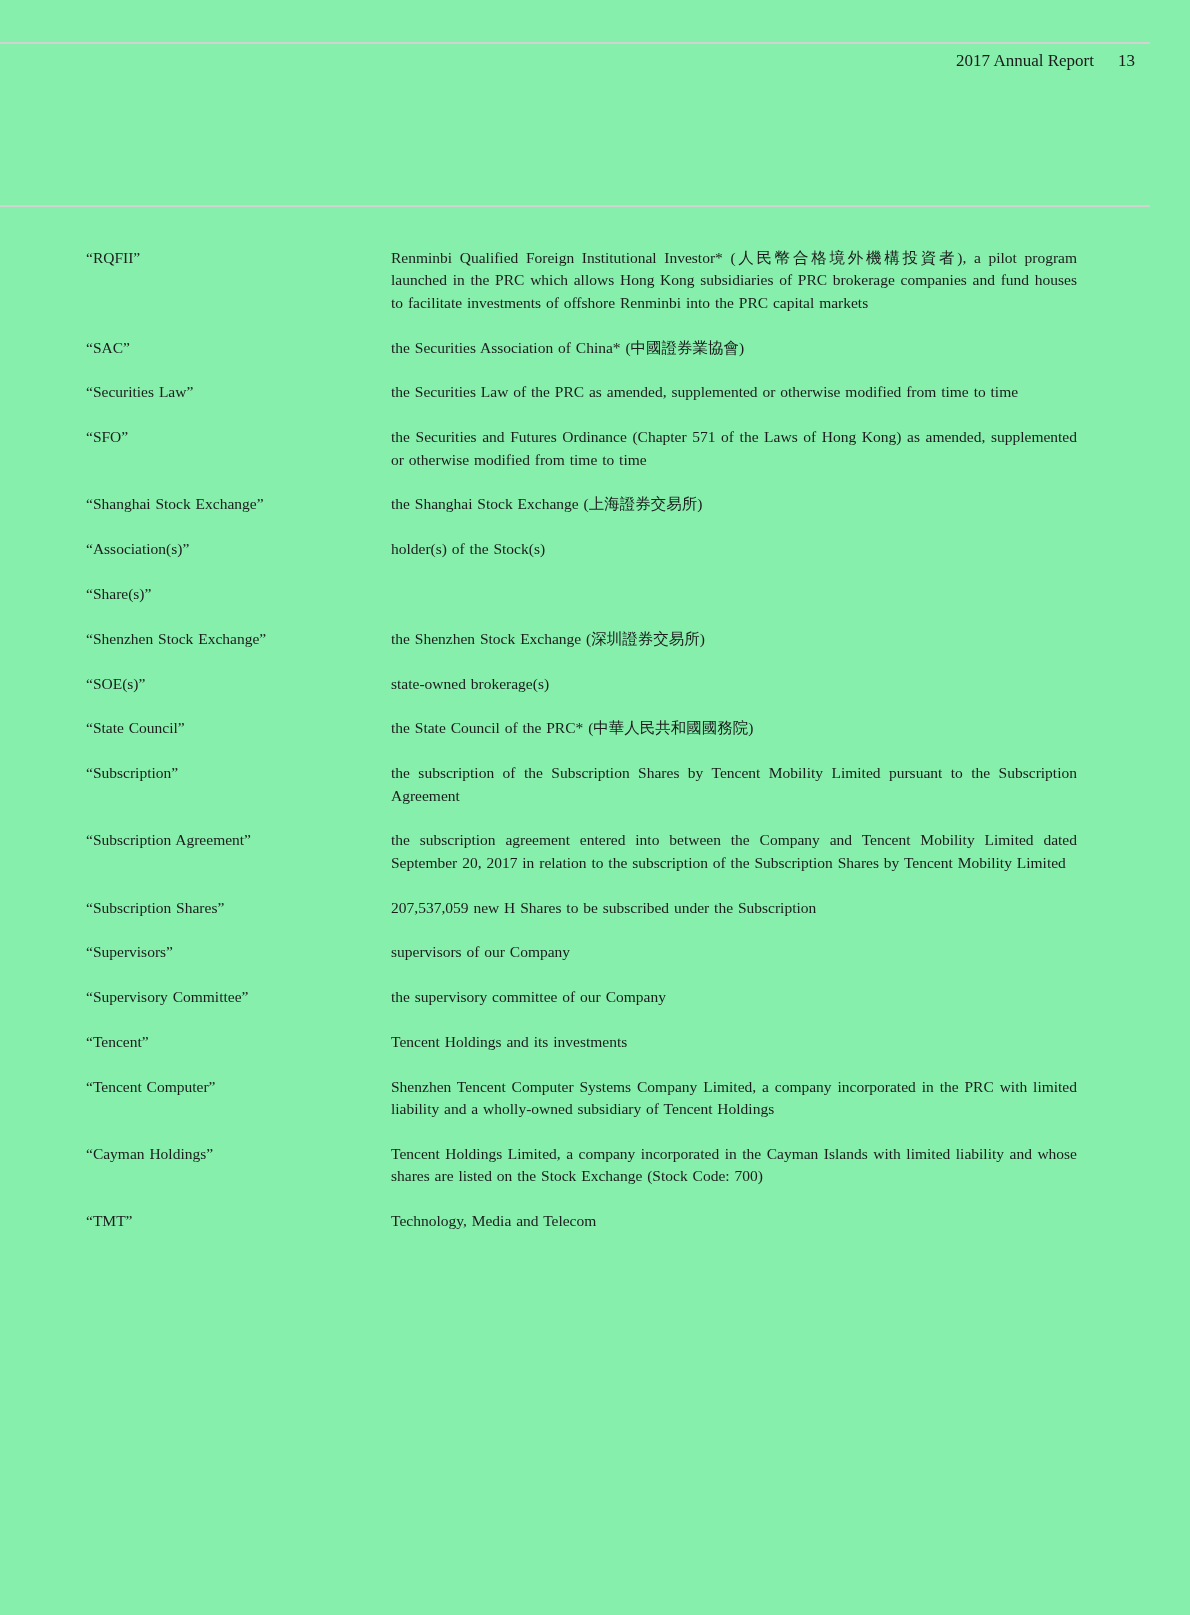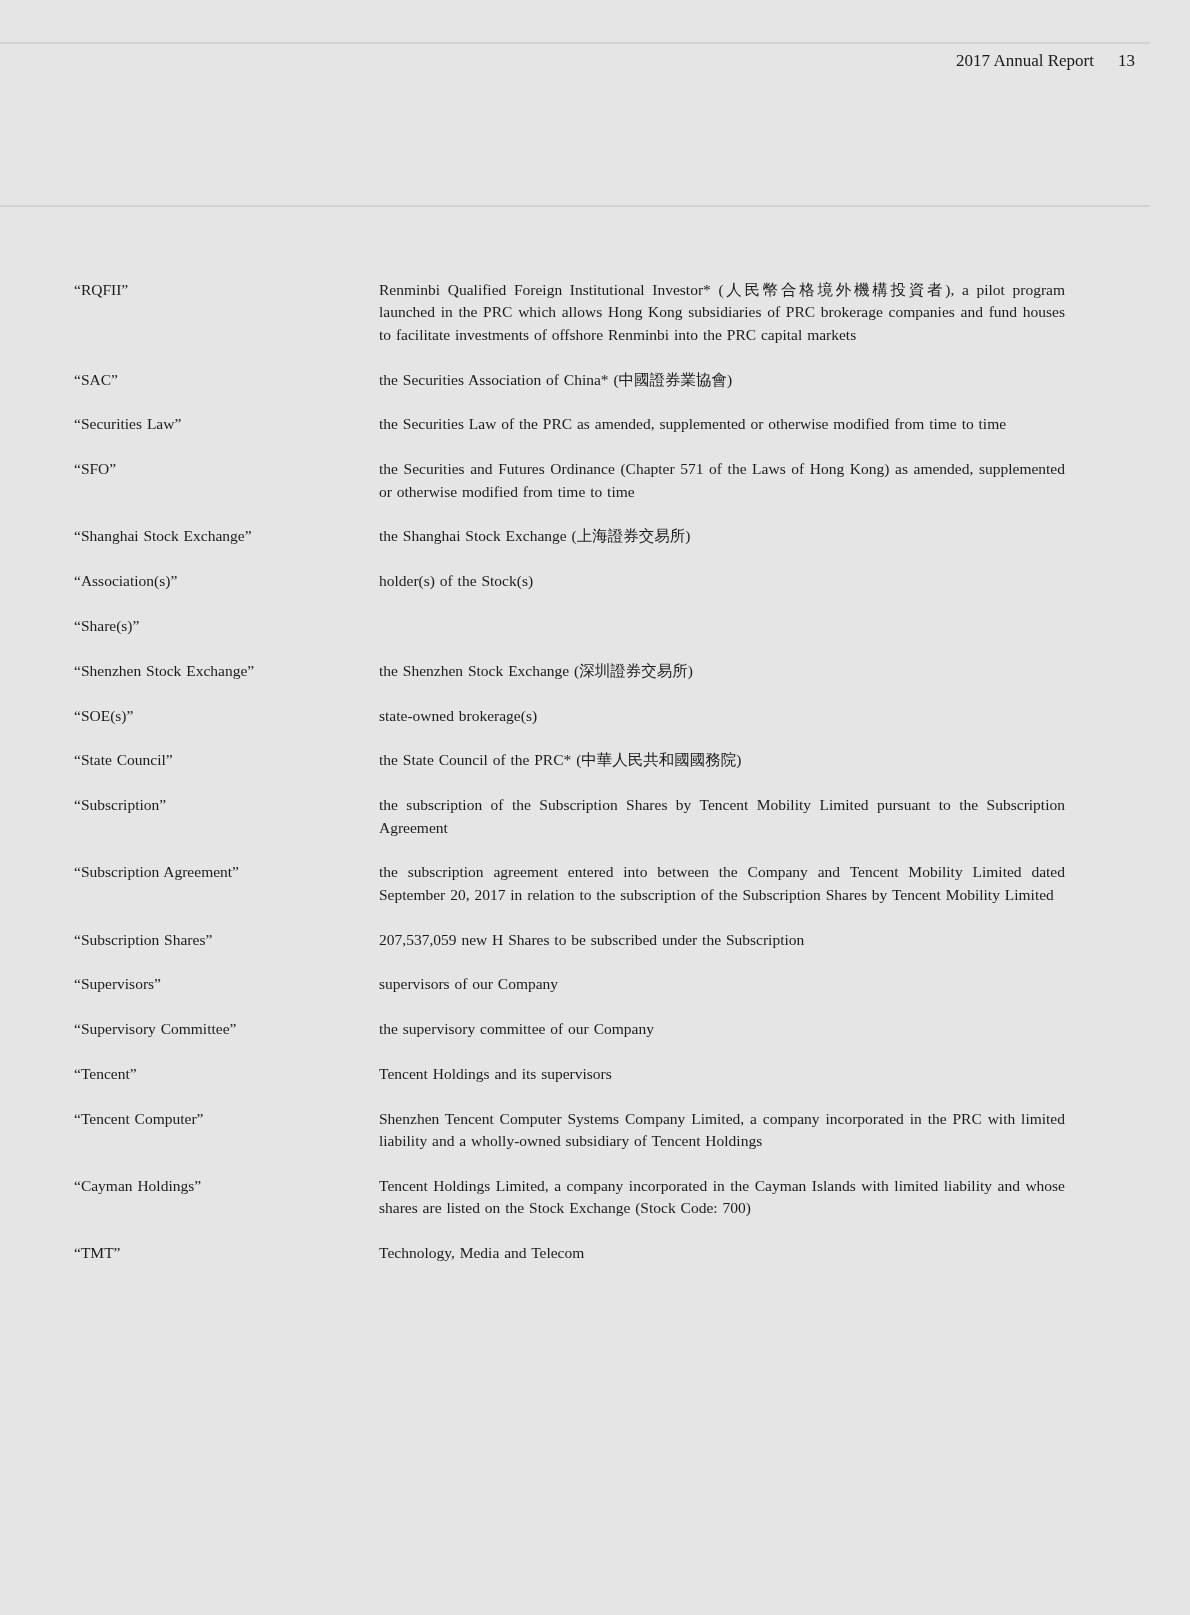--- a/index.html
+++ b/index.html
@@ -1,20 +1,20 @@
 <!DOCTYPE html>
 <html><head>
 <meta charset="utf-8">
 <style>
   html, body { margin: 0; padding: 0; background: #ffffff; }
   .page {
     position: relative;
     width: 1190px;
     min-height: 1615px;
-    background: #e5e5e5;
+    background: #86efac;
     font-family: "Liberation Serif", "DejaVu Serif", serif;
     color: #1c1c1c;
   }
   .rule {
     position: absolute;
     left: 0;
     width: 1150px;
     height: 2px;
     background: #d2d2d2;
   }
@@ -28,23 +28,23 @@
     text-align: right;
     font-size: 17px;
     line-height: 22px;
     color: #1a1a1a;
     white-space: nowrap;
   }
   .header .title { margin-right: 24px; }
   .definitions {
     position: absolute;
     top: 205px;
-    left: 74px;
+    left: 86px;
     width: 991px;
-    padding-top: 74px;
+    padding-top: 42px;
     font-size: 15.5px;
     line-height: 22.4px;
   }
   .entry {
     display: flex;
     align-items: flex-start;
     margin-bottom: 22.4px;
   }
   .entry:last-child { margin-bottom: 12px; }
   .term {
@@ -141,21 +141,21 @@
       <div class="def">supervisors of our Company</div>
     </div>
 
     <div class="entry">
       <div class="term">“Supervisory Committee”</div>
       <div class="def">the supervisory committee of our Company</div>
     </div>
 
     <div class="entry">
       <div class="term">“Tencent”</div>
-      <div class="def">Tencent Holdings and its supervisors</div>
+      <div class="def">Tencent Holdings and its investments</div>
     </div>
 
     <div class="entry">
       <div class="term">“Tencent Computer”</div>
       <div class="def">Shenzhen Tencent Computer Systems Company Limited, a company incorporated in the PRC with limited liability and a wholly-owned subsidiary of Tencent Holdings</div>
     </div>
 
     <div class="entry">
       <div class="term">“Cayman Holdings”</div>
       <div class="def">Tencent Holdings Limited, a company incorporated in the Cayman Islands with limited liability and whose shares are listed on the Stock Exchange (Stock Code: 700)</div>

